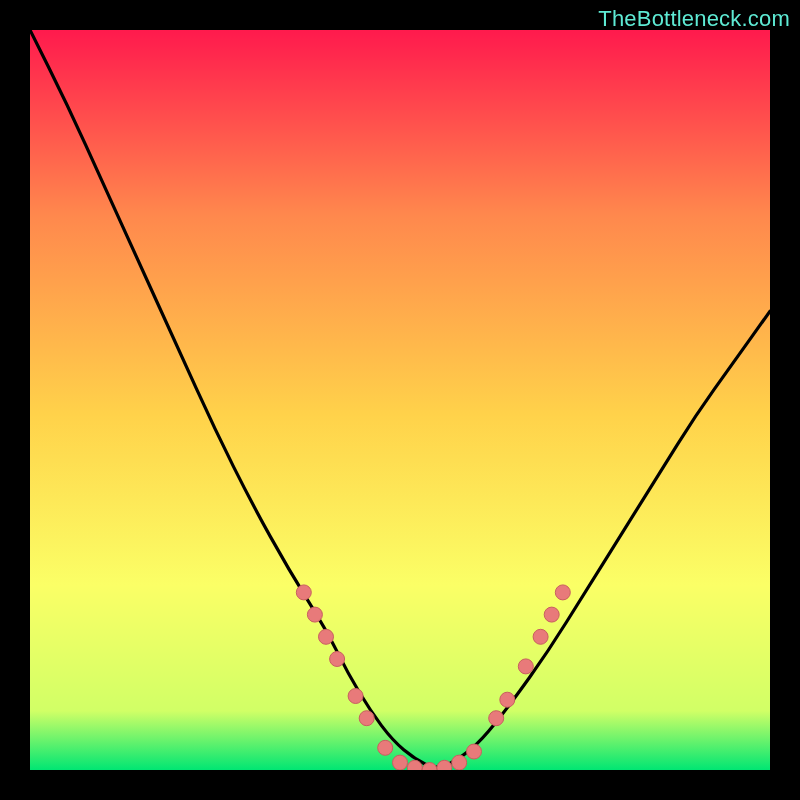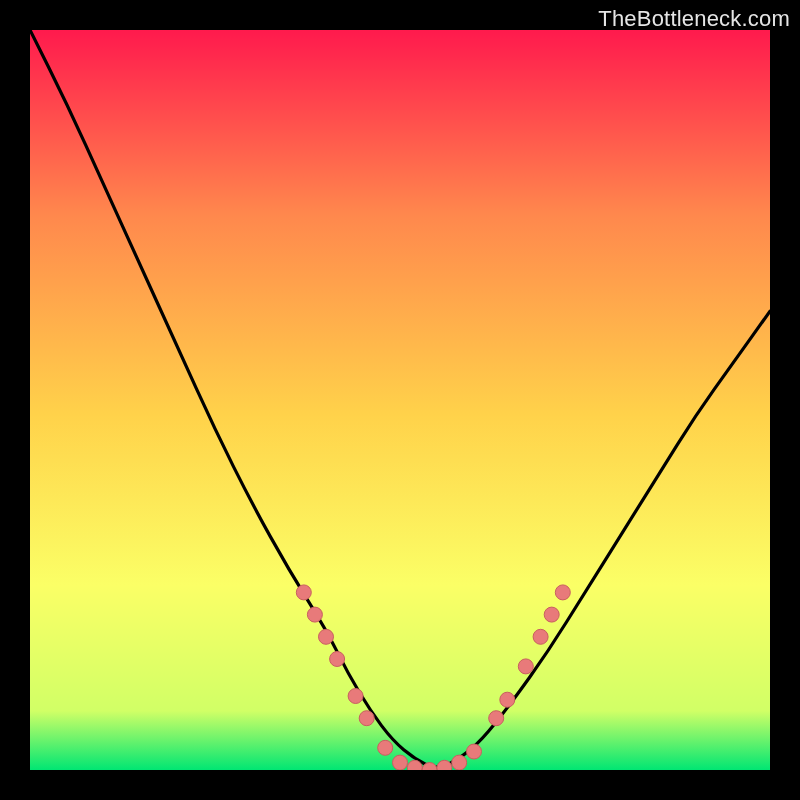--- a/index.html
+++ b/index.html
@@ -21,21 +21,21 @@
     position: absolute;
     left: 30px;
     top: 30px;
     width: 740px;
     height: 740px;
   }
   .watermark {
     position: absolute;
     top: 6px;
     right: 10px;
-    color: #e5e5e5;
+    color: #5eead4;
     font-size: 22px;
     letter-spacing: 0.2px;
     user-select: none;
   }
 </style>
 </head>
 <body>
 
 <div class="outer">
   <svg class="plot" viewBox="0 0 740 740">

